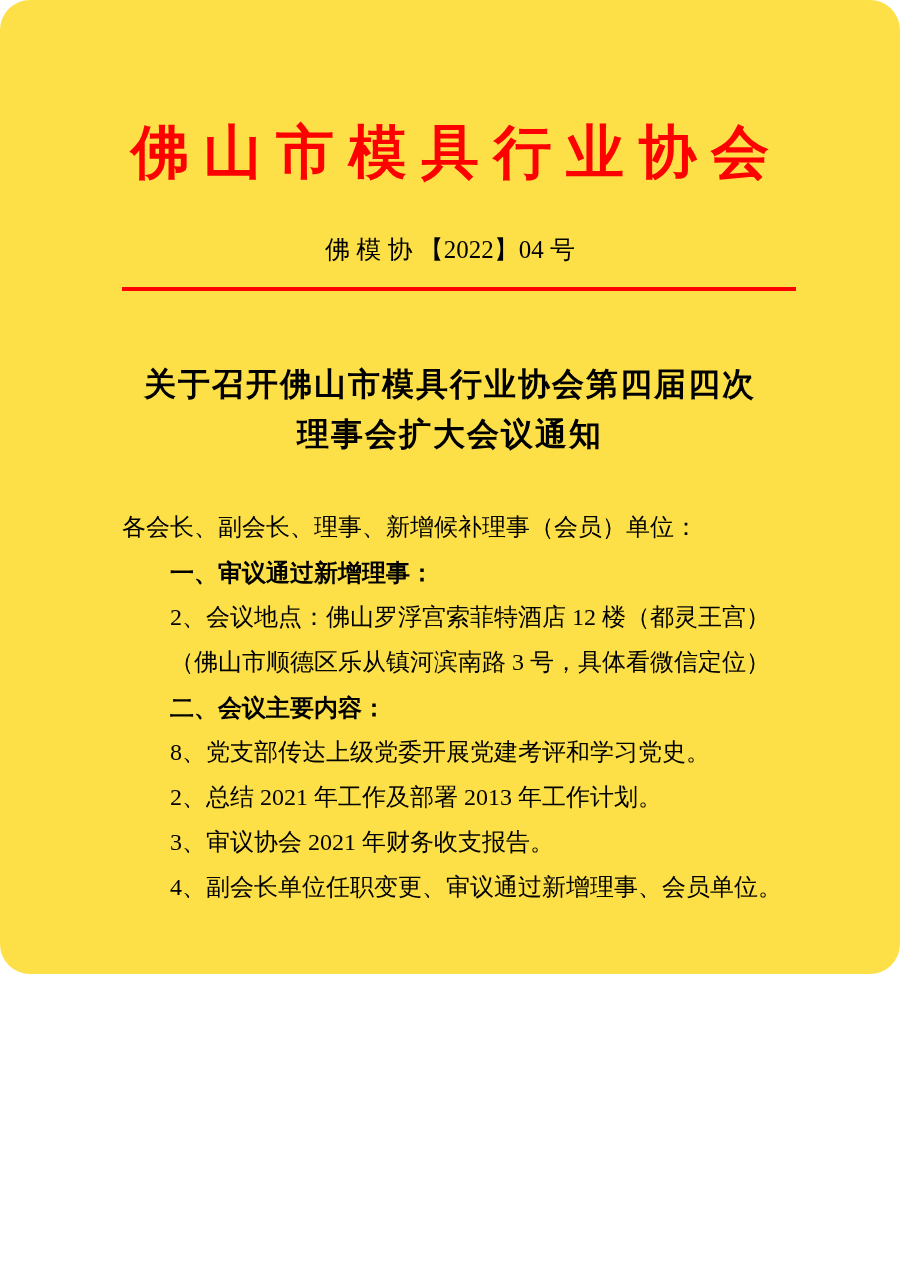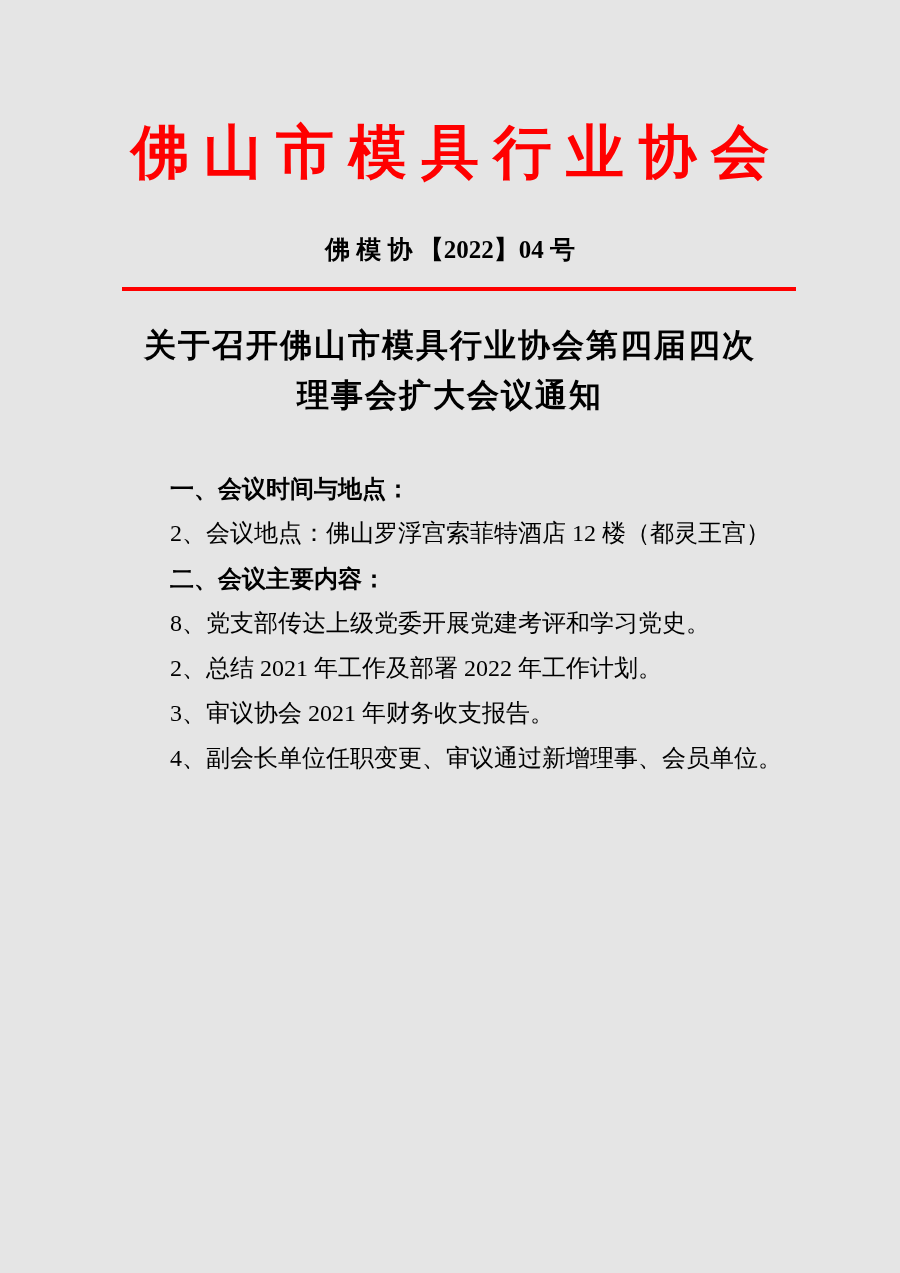--- a/index.html
+++ b/index.html
@@ -1,25 +1,26 @@
 <!DOCTYPE html>
 <html><head>
 <meta charset="utf-8">
 <style>
   * { margin: 0; padding: 0; box-sizing: border-box; }
   html, body { background: #ffffff; }
   .page {
     position: relative;
     width: 900px;
-    height: 1273px;
+    height: 974px;
     margin: 0 auto;
-    background: #e5e5e5;
+    background: #fde047;
     color: #000000;
     font-family: "Liberation Serif", "DejaVu Serif", serif;
     overflow: hidden;
+    border-radius: 30px;
   }
   .content {
     width: 656px;
     margin: 0 auto;
   }
   .org-title {
     padding-top: 118px;
     font-size: 58px;
     line-height: 70px;
     font-weight: bold;
@@ -27,30 +28,29 @@
     text-align: center;
     white-space: nowrap;
     font-family: "Liberation Serif", "DejaVu Serif", serif;
   }
   .doc-number {
     margin-top: 46px;
     font-size: 25px;
     line-height: 32px;
     text-align: center;
     font-family: "Liberation Serif", "DejaVu Serif", serif;
-    font-weight: bold;
   }
   .red-rule {
     margin: 21px auto 0 auto;
     width: 674px;
     height: 4px;
     background: #ff0000;
   }
   .doc-title {
-    margin-top: 29px;
+    margin-top: 68px;
     font-size: 32px;
     line-height: 50px;
     font-weight: bold;
     letter-spacing: 2px;
     text-align: center;
     color: #000000;
     font-family: "Liberation Sans", "DejaVu Sans", sans-serif;
   }
   .body-text {
     margin-top: 46px;
@@ -88,33 +88,35 @@
 
     <div class="red-rule"></div>
 
     <h1 class="doc-title">
       <span>关于召开佛山市模具行业协会第四届四次</span><br>
       <span>理事会扩大会议通知</span>
     </h1>
 
     <div class="body-text">
 
+      <p class="one-line">各会长、副会长、理事、新增候补理事（会员）单位：</p>
 
 
-      <p class="one-line indent sec-heading">一、会议时间与地点：</p>
+      <p class="one-line indent sec-heading">一、审议通过新增理事：</p>
 
 
       <p class="one-line indent">2、会议地点：佛山罗浮宫索菲特酒店 12 楼（都灵王宫）</p>
 
+      <p class="one-line indent">（佛山市顺德区乐从镇河滨南路 3 号，具体看微信定位）</p>
 
       <p class="one-line indent sec-heading">二、会议主要内容：</p>
 
       <p class="one-line indent">8、党支部传达上级党委开展党建考评和学习党史。</p>
 
-      <p class="one-line indent">2、总结 2021 年工作及部署 2022 年工作计划。</p>
+      <p class="one-line indent">2、总结 2021 年工作及部署 2013 年工作计划。</p>
 
       <p class="one-line indent">3、审议协会 2021 年财务收支报告。</p>
 
       <p class="one-line indent">4、副会长单位任职变更、审议通过新增理事、会员单位。</p>
 
 
     </div>
   </div>
 </div>
 

